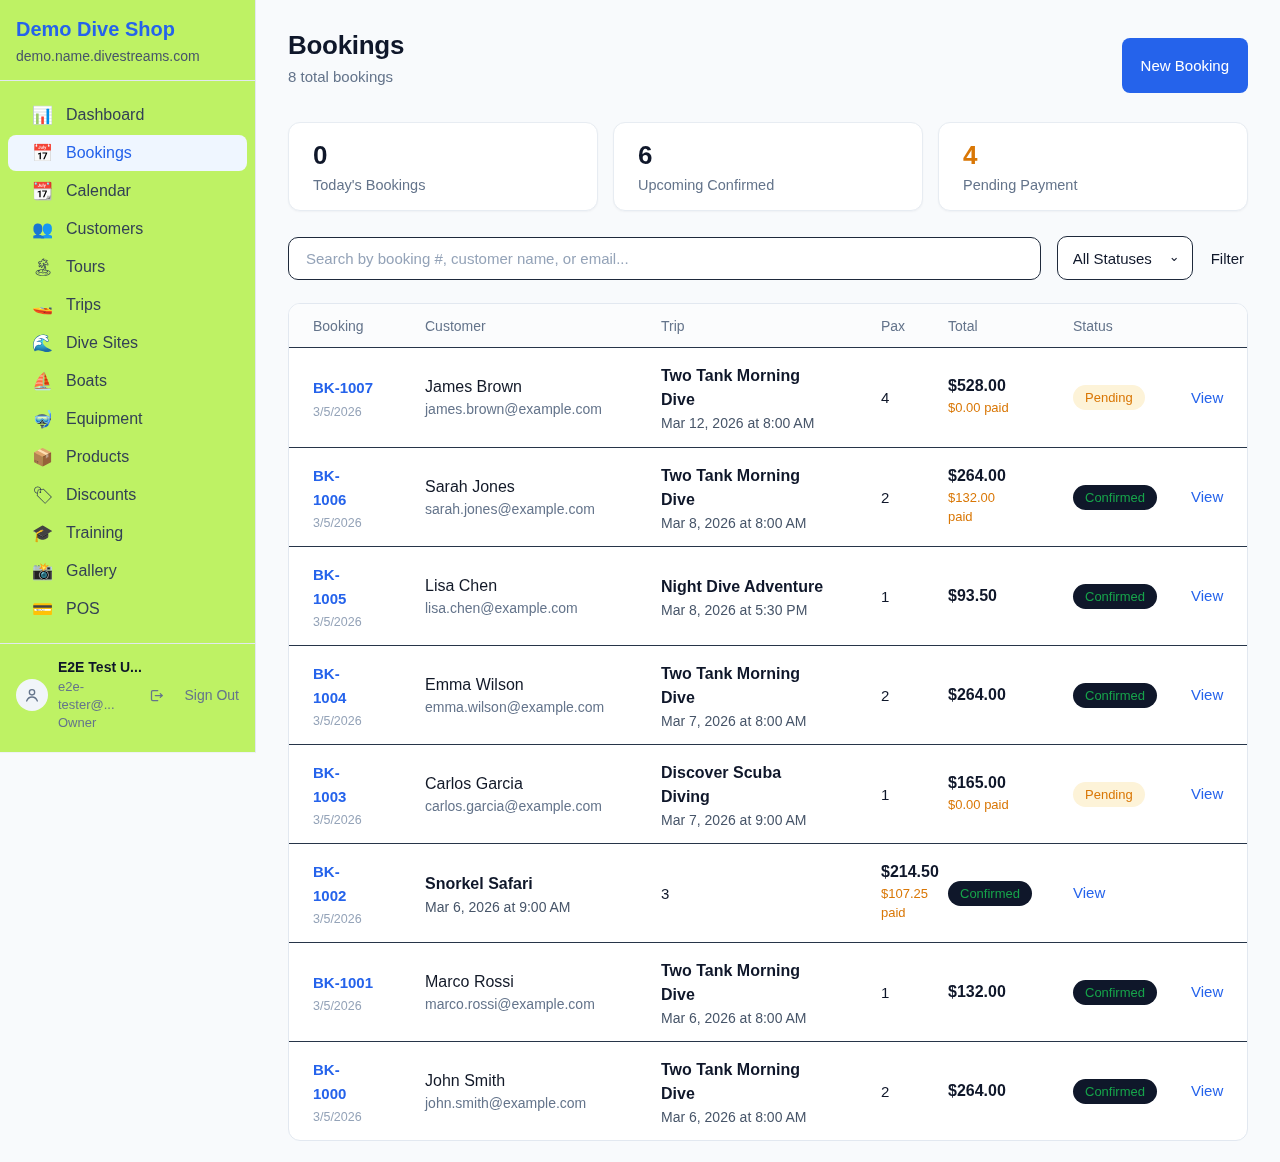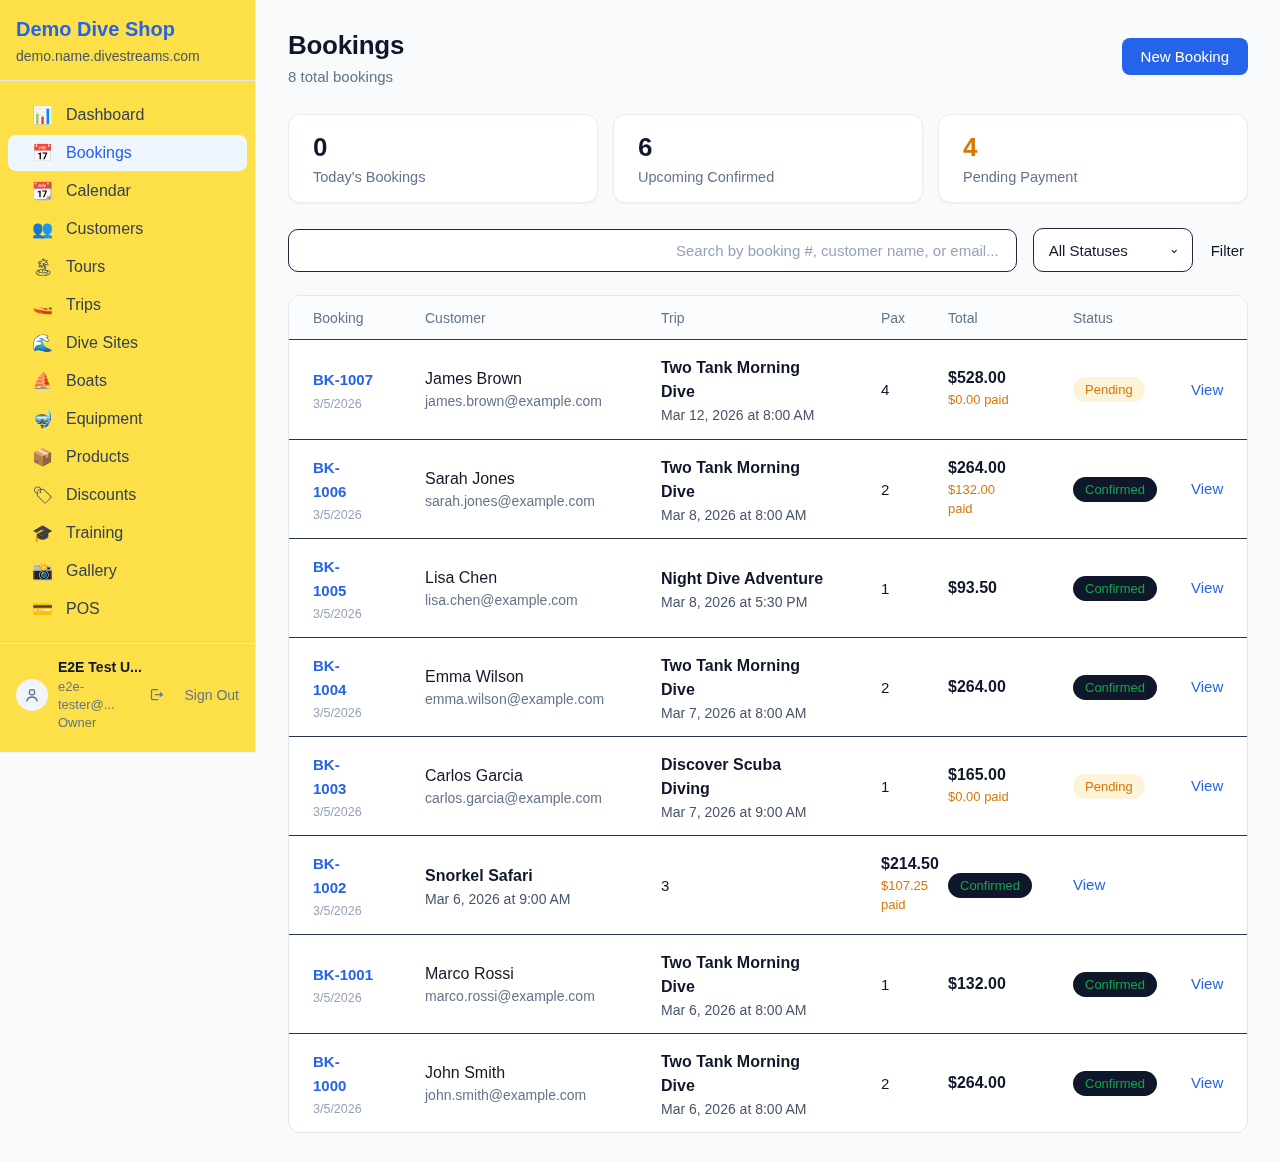--- a/index.html
+++ b/index.html
@@ -4,21 +4,21 @@
 <style>
   * { box-sizing: border-box; margin: 0; padding: 0; }
   html,body { width:1280px; height:1162px; }
   body {
     font-family: "Liberation Sans", "DejaVu Sans", sans-serif;
     background:#f8fafc; color:#0f172a; overflow:hidden; position:relative;
   }
 
   
   .sidebar {
-    position:absolute; top:0; left:0; width:256px; background:#fde047;
+    position:absolute; top:0; left:0; width:256px; background:#bef264;
     border-right:1px solid #e2e8f0; border-bottom:1px solid #eef2f6;
   }
   .brand-block { padding:18px 16px 16px; }
   .brand { color:#2563eb; font-size:20px; font-weight:700; }
   .domain { margin-top:7px; font-size:14px; color:#475569; }
   .side-divider { border-top:1px solid #e2e8f0; }
   .nav { padding:14px 0 14px; }
   .nav-item {
     display:flex; align-items:center; gap:12px; margin:2px 8px;
     padding:9px 10px 9px 24px; border-radius:8px; font-size:16px;
@@ -29,51 +29,51 @@
   .side-footer {
     border-top:1px solid #e2e8f0; padding:14px 16px 20px;
     display:flex; align-items:center; gap:10px;
   }
   .avatar {
     width:32px; height:32px; border-radius:50%; background:#f1f5f9;
     display:flex; align-items:center; justify-content:center; color:#64748b; flex:none;
   }
   .user-meta { flex:1; min-width:0; font-size:13px; color:#64748b; line-height:1.4; }
   .user-name { font-size:14px; font-weight:700; color:#0f172a; white-space:nowrap; }
-  .signout { display:flex; align-items:flex-start; gap:21px; color:#64748b; font-size:14px; cursor:pointer; white-space:nowrap; }
+  .signout { display:flex; align-items:flex-end; gap:21px; color:#64748b; font-size:14px; cursor:pointer; white-space:nowrap; }
 
   
   .main { margin-left:256px; padding:30px 32px 0; }
   .page-head { display:flex; justify-content:space-between; align-items:flex-start; }
   .page-title { font-size:26px; font-weight:700; letter-spacing:-0.3px; }
   .subtitle { margin-top:7px; font-size:15px; color:#64748b; }
   .btn-primary {
     background:#2563eb; color:#fff; border:none; border-radius:8px;
-    padding:0 19px; height:37px; font-size:15px; font-weight:500; cursor:pointer;
+    padding:0 19px; height:55px; font-size:15px; font-weight:500; cursor:pointer;
     font-family:inherit; margin-top:8px;
   }
 
   .stats { display:flex; gap:15px; margin-top:29px; }
   .stat-card {
     flex:1; background:#fff; border:1px solid #e7ecf2; border-radius:12px;
     padding:17px 24px; box-shadow:0 1px 2px rgba(15,23,42,.04);
   }
   .stat-value { font-size:26px; font-weight:700; }
   .stat-value.accent { color:#d97706; }
   .stat-label { margin-top:6px; font-size:14.5px; color:#64748b; }
 
   .controls { display:flex; align-items:center; gap:16px; margin-top:25px; }
   .search {
     flex:1; height:43px; border:1.5px solid #1e293b; border-radius:10px;
-    padding:0 17px; font-size:15px; color:#0f172a; background:#fff; font-family:inherit; outline:none;text-align:right;
+    padding:0 17px; font-size:15px; color:#0f172a; background:#fff; font-family:inherit; outline:none;
   }
   .search::placeholder { color:#94a3b8; }
   .select-wrap { position:relative; }
   .status-select {
-    appearance:none; -webkit-appearance:none; height:44px; width:160px;
+    appearance:none; -webkit-appearance:none; height:44px; width:136px;
     border:1.5px solid #1e293b; border-radius:10px; background:#fff;
     font-size:15px; padding:0 30px 0 15px; color:#0f172a; font-family:inherit; cursor:pointer;
   }
   .chevron { position:absolute; right:13px; top:50%; transform:translateY(-58%); pointer-events:none; font-size:13px; color:#0f172a; }
   .filter-label { font-size:15px; font-weight:500; margin:0 4px 0 2px; }
 
   
   .table-card {
     margin-top:23px; background:#fff; border:1px solid #e2e8f0;
     border-radius:12px; overflow:hidden;

